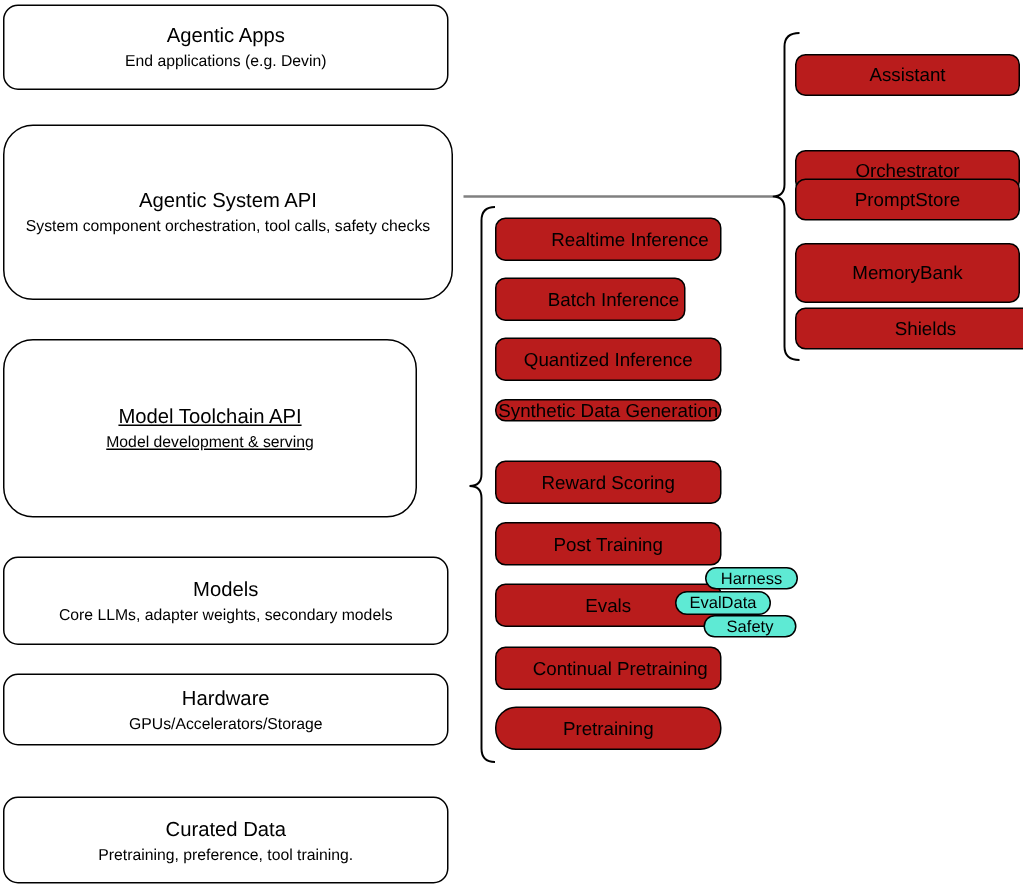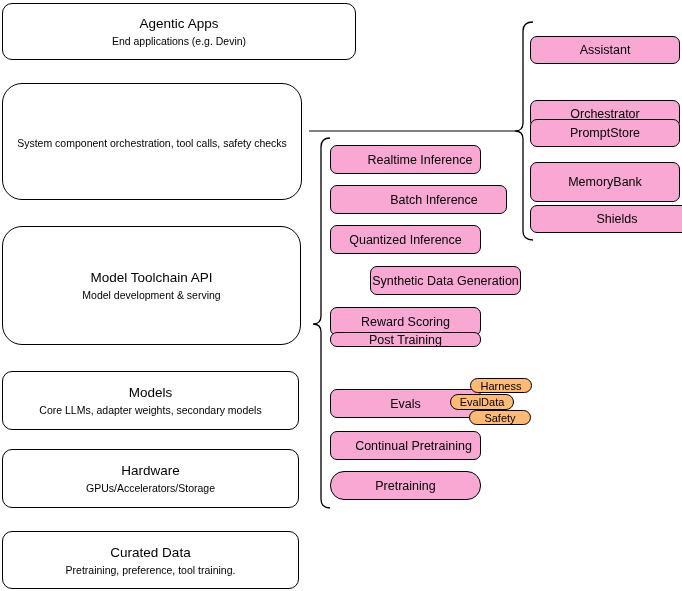--- a/index.html
+++ b/index.html
@@ -9,76 +9,77 @@
   }
   svg.overlay{position:absolute;left:0;top:0;z-index:1;pointer-events:none;}
   .node{
     position:absolute;box-sizing:border-box;background:#ffffff;border:1px solid #000;
     display:flex;flex-direction:column;align-items:center;justify-content:center;
     text-align:center;z-index:2;
   }
   .node .title{font-size:13.5px;line-height:17px;}
   .node .sub{font-size:10.5px;line-height:14px;margin-top:2px;}
   .leaf{
-    position:absolute;box-sizing:border-box;background:#f9a8d4;border:1px solid #000;
+    position:absolute;box-sizing:border-box;background:#b91c1c;border:1px solid #000;
     border-radius:7px;display:flex;align-items:center;justify-content:center;
     text-align:left;font-size:12.5px;z-index:2;
   }
   .pill{
-    position:absolute;box-sizing:border-box;background:#fdba74;border:1px solid #000;
+    position:absolute;box-sizing:border-box;background:#5eead4;border:1px solid #000;
     border-radius:8px;display:flex;align-items:center;justify-content:center;
     text-align:center;font-size:11px;z-index:3;
   }
 </style>
 </head>
 <body>
 
 <div class="canvas">
 
   <svg class="overlay" width="682" height="591" viewBox="0 0 682 591">
     <path d="M309,131 L515,131" stroke="#808080" stroke-width="1.8" fill="none"></path>
     <path d="M533,22 Q523,22 523,31 L523,123 Q523,131 515,131 Q523,131 523,139 L523,231 Q523,240 533,240" stroke="#000000" stroke-width="1.3" fill="none"></path>
     <path d="M330,138 Q321,138 321,147 L321,316 Q321,324 313,324 Q321,324 321,332 L321,499 Q321,508 330,508" stroke="#000000" stroke-width="1.3" fill="none"></path>
   </svg>
 
-  <div class="node" style="left:2px;top:3px;width:354px;height:57px;border-radius:10px;">
+  <div class="node" style="left:2px;top:3px;width:297px;height:57px;border-radius:10px;">
     <div class="title">Agentic Apps</div>
     <div class="sub">End applications (e.g. Devin)</div>
   </div>
 
   <div class="node" style="left:2px;top:83px;width:300px;height:117px;border-radius:20px;">
+    <div class="title">Agentic System API</div>
     <div class="sub">System component orchestration, tool calls, safety checks</div>
   </div>
 
-  <div class="node" style="left:2px;top:226px;width:299px;height:119px;border-radius:20px;">
+  <div class="node" style="left:2px;top:226px;width:276px;height:119px;border-radius:20px;text-decoration:underline;">
     <div class="title">Model Toolchain API</div>
     <div class="sub">Model development &amp; serving</div>
   </div>
 
   <div class="node" style="left:2px;top:371px;width:297px;height:59px;border-radius:10px;">
     <div class="title">Models</div>
     <div class="sub">Core LLMs, adapter weights, secondary models</div>
   </div>
 
-  <div class="node" style="left:2px;top:449px;width:297px;height:59px;border-radius:10px;">
+  <div class="node" style="left:2px;top:449px;width:297px;height:48px;border-radius:10px;">
     <div class="title">Hardware</div>
     <div class="sub">GPUs/Accelerators/Storage</div>
   </div>
 
   <div class="node" style="left:2px;top:531px;width:297px;height:58px;border-radius:10px;">
     <div class="title">Curated Data</div>
     <div class="sub">Pretraining, preference, tool training.</div>
   </div>
 
   <div class="leaf" style="left:330px;top:145px;width:151px;height:29px;padding-left:29px;">Realtime Inference</div>
-  <div class="leaf" style="left:330px;top:185px;width:177px;height:29px;padding-left:31px;">Batch Inference</div>
+  <div class="leaf" style="left:330px;top:185px;width:127px;height:29px;padding-left:31px;">Batch Inference</div>
   <div class="leaf" style="left:330px;top:225px;width:151px;height:29px;">Quantized Inference</div>
-  <div class="leaf" style="left:330px;top:266px;width:151px;height:29px;margin-left:40px;">Synthetic Data Generation</div>
+  <div class="leaf" style="left:330px;top:266px;width:151px;height:15px;">Synthetic Data Generation</div>
   <div class="leaf" style="left:330px;top:307px;width:151px;height:29px;">Reward Scoring</div>
-  <div class="leaf" style="left:330px;top:332px;width:151px;height:15px;">Post Training</div>
+  <div class="leaf" style="left:330px;top:348px;width:151px;height:29px;">Post Training</div>
   <div class="leaf" style="left:330px;top:389px;width:151px;height:29px;">Evals</div>
   <div class="leaf" style="left:330px;top:431px;width:151px;height:29px;padding-left:16px;">Continual Pretraining</div>
   <div class="leaf" style="left:330px;top:471px;width:151px;height:29px;border-radius:14px;">Pretraining</div>
 
   <div class="pill" style="left:470px;top:378px;width:62px;height:15px;">Harness</div>
   <div class="pill" style="left:450px;top:394px;width:64px;height:16px;">EvalData</div>
   <div class="pill" style="left:469px;top:410px;width:62px;height:15px;">Safety</div>
 
   <div class="leaf" style="left:530px;top:36px;width:150px;height:28px;">Assistant</div>
   <div class="leaf" style="left:530px;top:76px;width:150px;height:28px;margin-top:24px;">Orchestrator</div>

